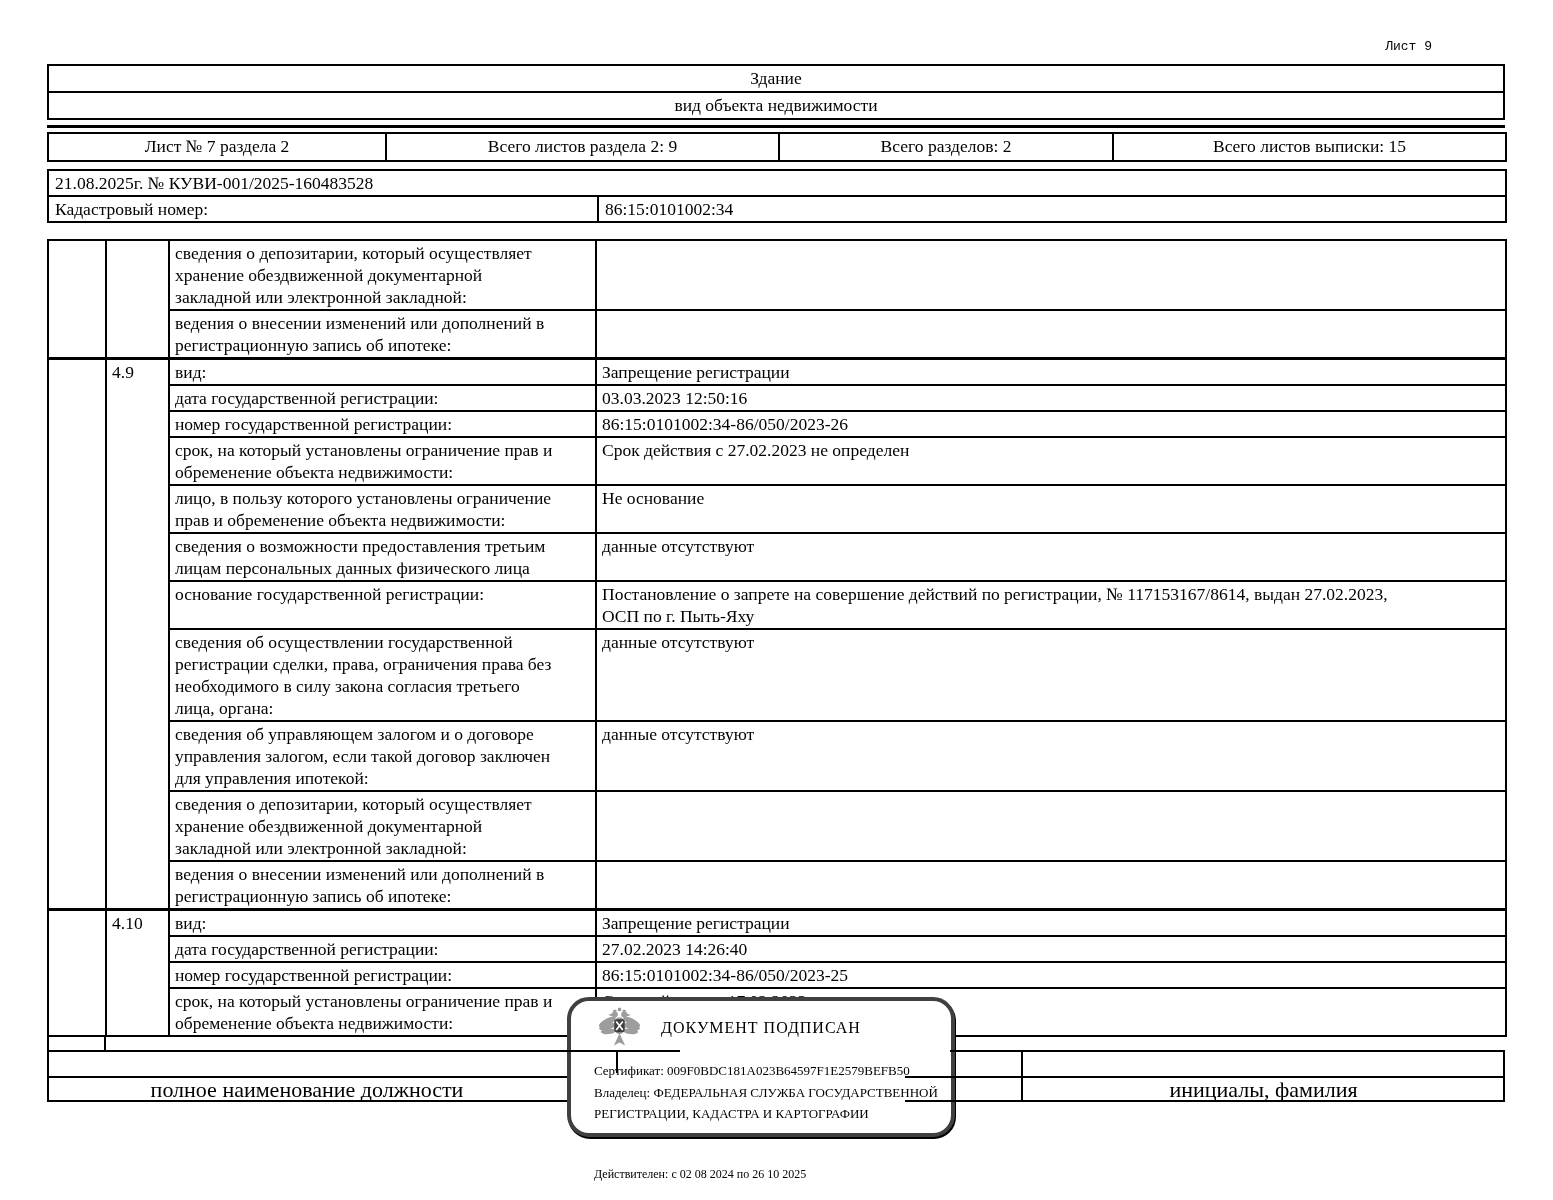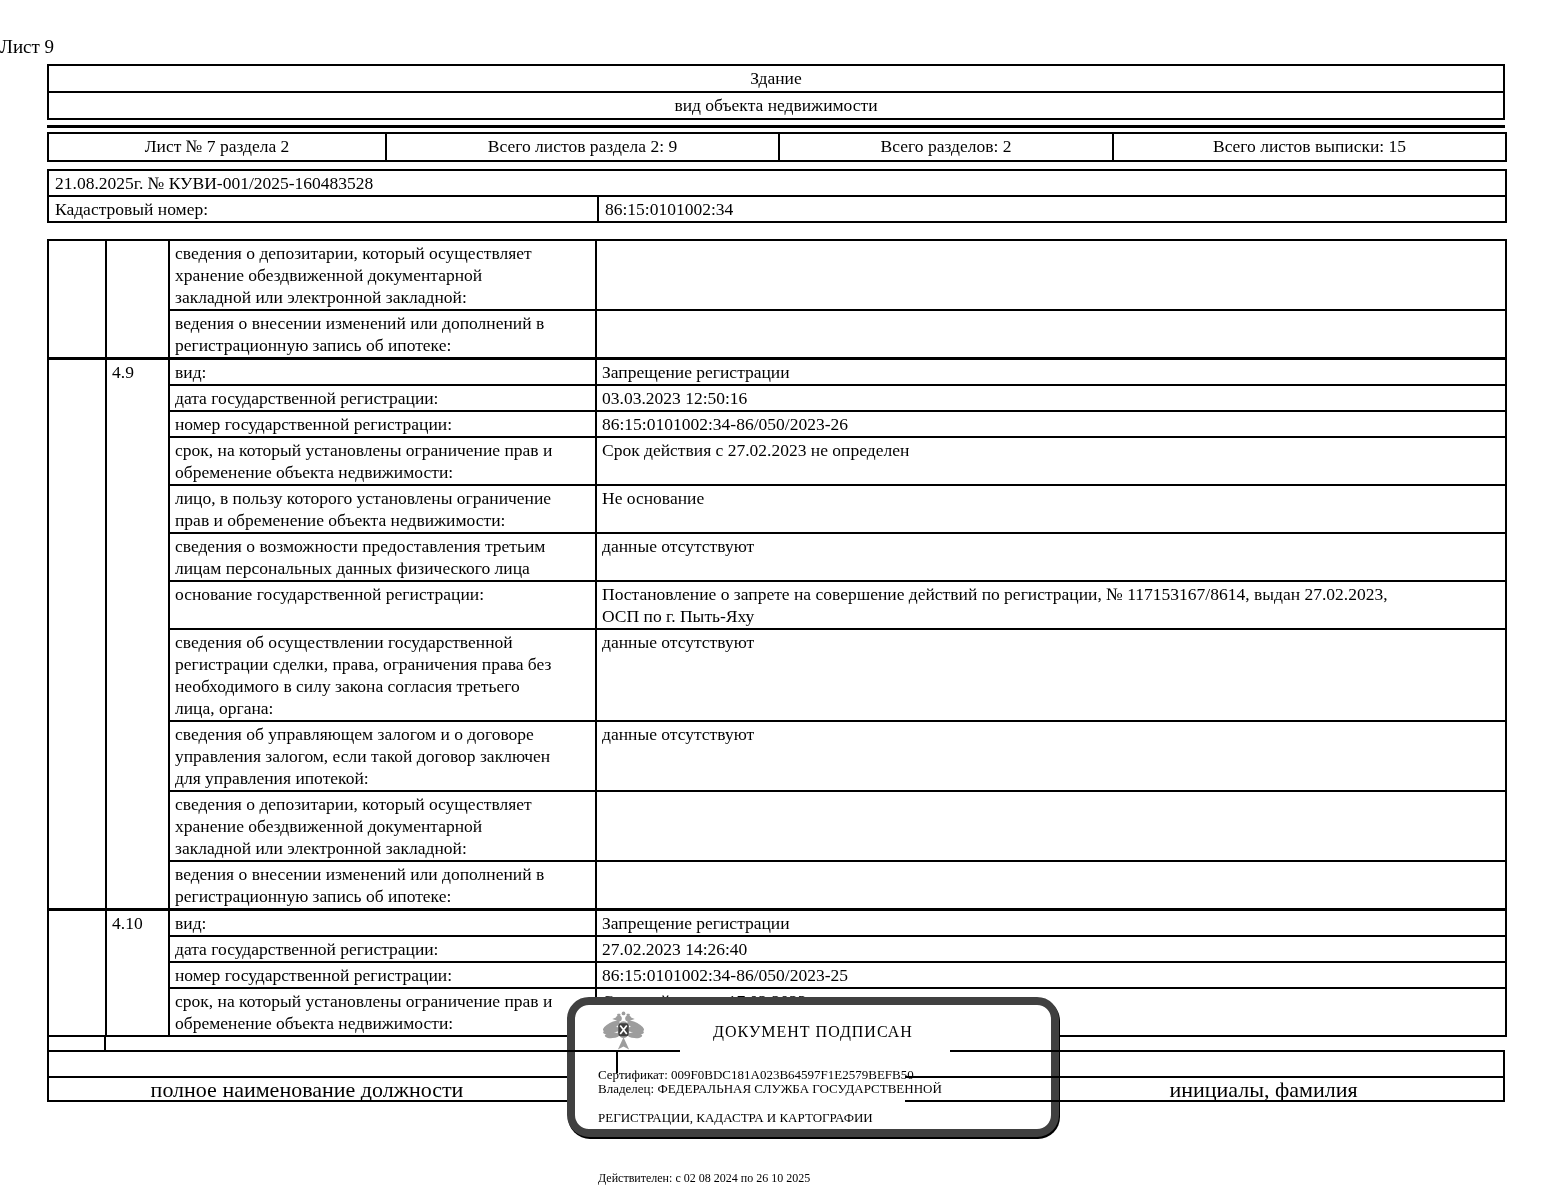--- a/index.html
+++ b/index.html
@@ -1,18 +1,18 @@
 <!DOCTYPE html>
 <html><head>
 <meta charset="utf-8">
 <style>
   html,body{margin:0;padding:0;background:#e8e8e8;}
   .page{position:relative;width:1553px;height:1200px;background:#ffffff;
         font-family:"Liberation Serif", serif;color:#000;overflow:hidden;}
-  .sheet-label{margin:36px 121px 0 0;text-align:left;font-size:19px;line-height:22px;}
+  .sheet-label{margin:36px 121px 0 0;text-align:right;font-size:13px;line-height:22px;font-family:Liberation Mono, monospace;}
 
   table{border-collapse:collapse;table-layout:fixed;}
   td{border:2px solid #000;font-size:17.5px;line-height:22px;vertical-align:top;
      overflow:hidden;}
 
   .t-object{width:1458px;margin:6px 0 0 47px;}
   .t-object td{text-align:center;height:23px;padding:1px 4px;}
 
   .sep-line{height:3px;background:#000;width:1458px;margin:5px 0 0 47px;}
 
@@ -31,31 +31,31 @@
   .table-tail{position:relative;height:16px;}
   .table-tail i{position:absolute;top:-1px;width:2px;height:16px;background:#000;display:block;}
 
   .sig-layer div{position:absolute;}
   .hline{height:2px;background:#000;z-index:1;}
   .hline.over{z-index:3;}
   .vline{width:2px;background:#000;z-index:1;}
   .vline.over{z-index:3;}
   .sig-caption{font-size:22px;line-height:20px;text-align:center;z-index:1;}
 
-  .stamp{position:absolute;left:567px;top:997px;width:492px;height:140px;
-         box-sizing:border-box;border:8px solid #404040;border-radius:22px;
+  .stamp{position:absolute;left:567px;top:997px;width:388px;height:140px;
+         box-sizing:border-box;border:4px solid #404040;border-radius:22px;
          background:#fff;z-index:2;box-shadow:1px 2px 0 #000;}
   .stamp .eagle{position:absolute;left:26px;top:5px;width:45px;height:45px;}
   .stamp .title{position:absolute;left:0;width:100%;text-align:center;
                 font-size:16px;line-height:18px;letter-spacing:1px;}
   .stamp .t1{top:18px;}
   .stamp .t2{top:44px;}
   .stamp .detail{position:absolute;left:23px;font-size:13px;line-height:16px;white-space:nowrap;}
   .stamp .d-cert{top:62px;}
-  .stamp .d-own1{top:76px;}
+  .stamp .d-own1{top:84px;}
   .stamp .d-own2{top:105px;}
   .stamp .d-valid{top:121px;font-size:12px;margin-top:44px;}
 </style>
 </head>
 <body>
 
 <div class="page">
 
   <div class="sheet-label">Лист 9</div>
 

